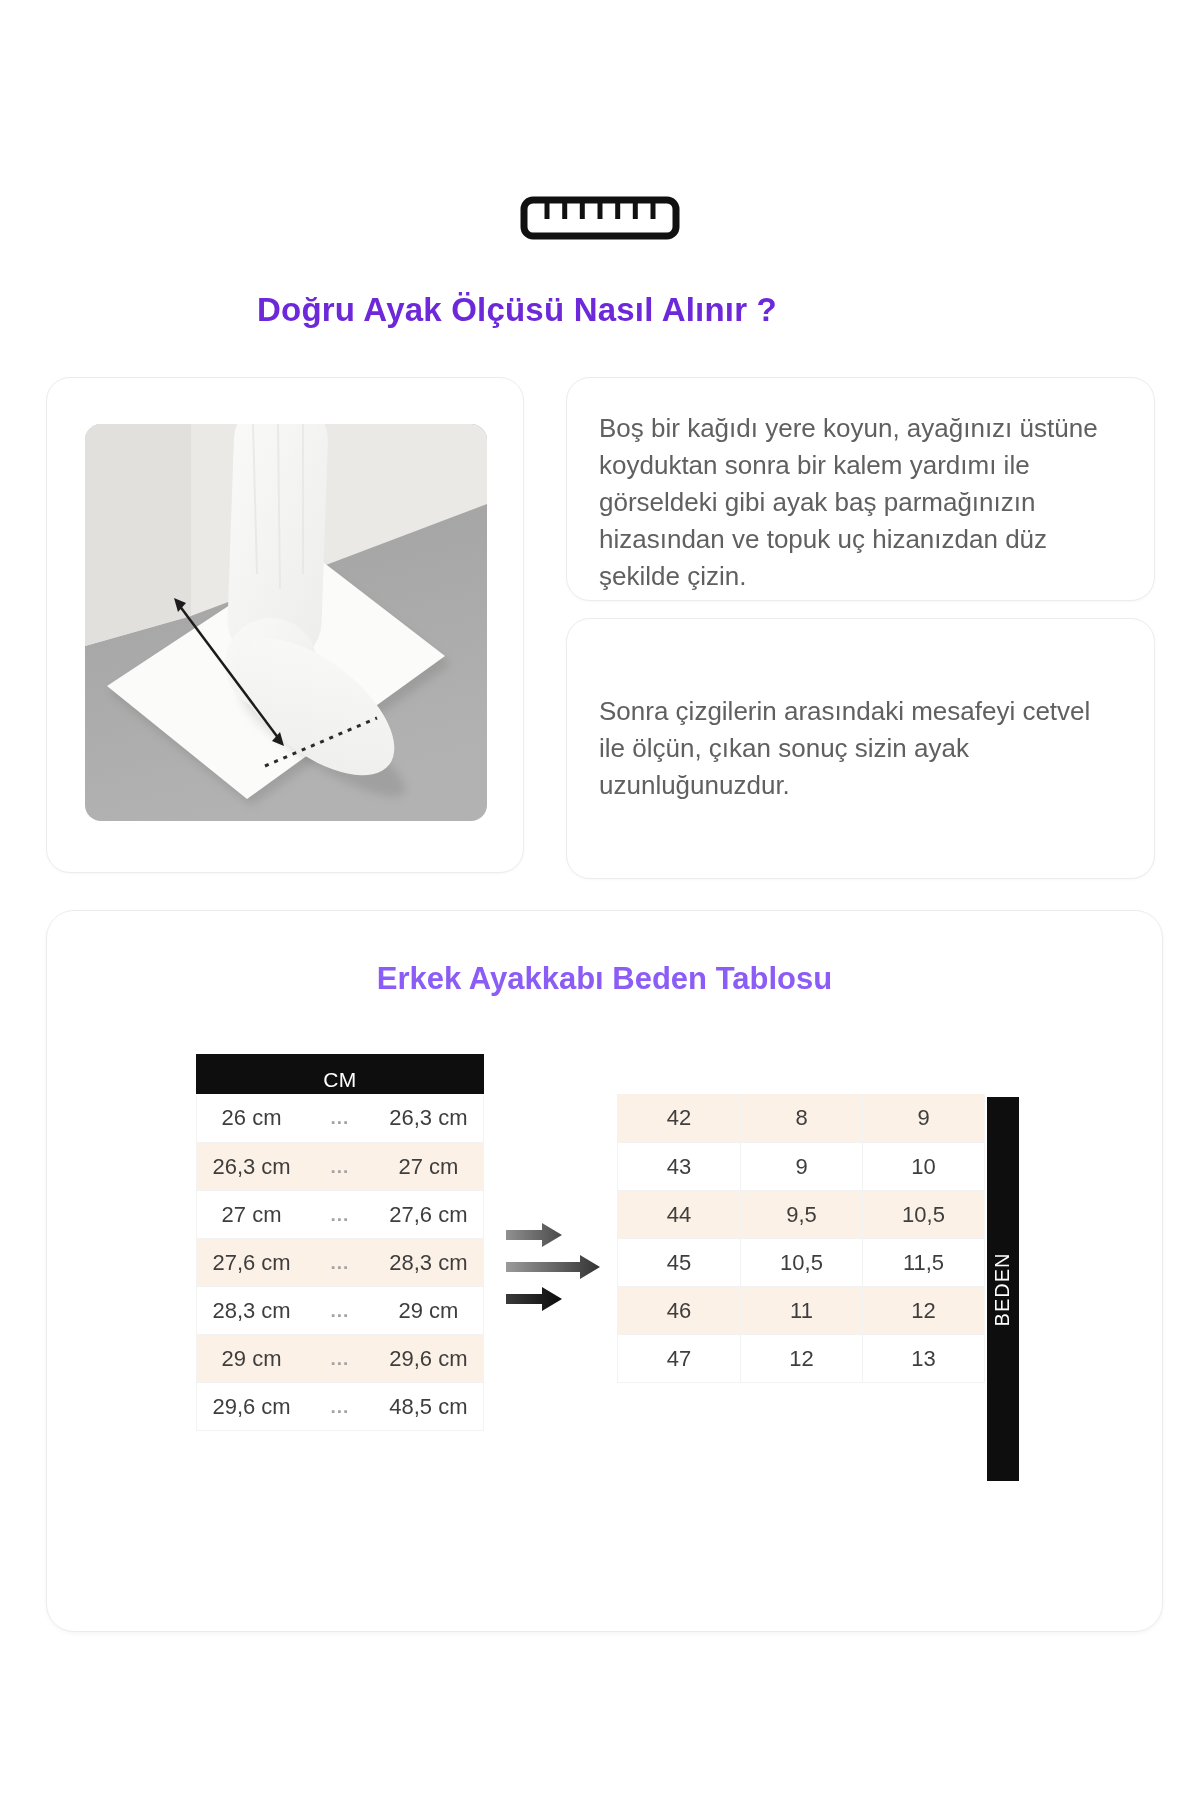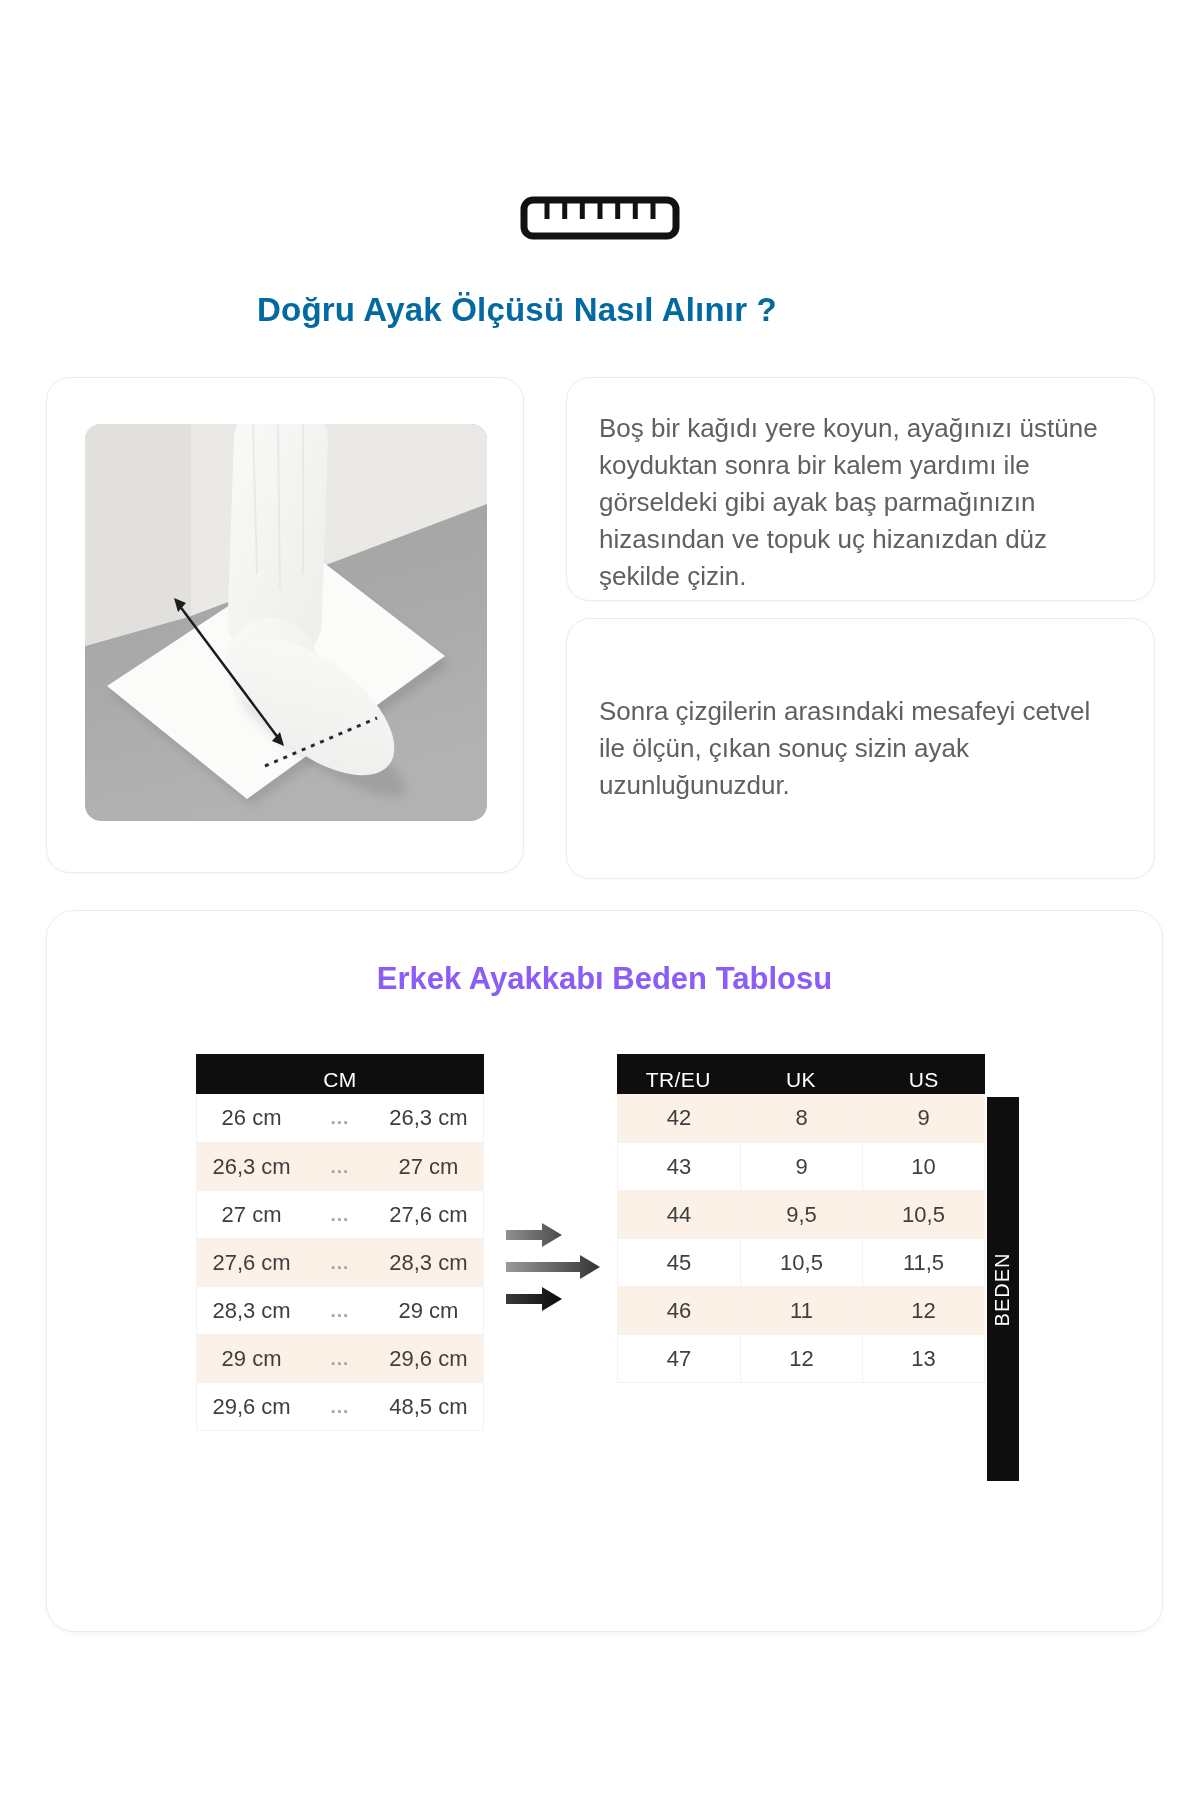--- a/index.html
+++ b/index.html
@@ -7,21 +7,21 @@
   body {
     width:1200px; height:1800px; position:relative;
     font-family:"Liberation Sans", sans-serif; color:#1b1b1b;
     overflow:hidden;
   }
 
   
   .ruler-wrap { position:absolute; top:196px; left:0; width:1200px; display:flex; justify-content:center; }
   .page-title {
     position:absolute; top:291px; left:0; width:1023px;
-    text-align:center; font-size:33px; font-weight:bold; color:#0369a1; letter-spacing:0.2px;padding-left:11px;
+    text-align:center; font-size:33px; font-weight:bold; color:#6d28d9; letter-spacing:0.2px;padding-left:11px;
   }
 
   
   .howto-row { position:absolute; top:377px; left:46px; width:1109px; height:502px; }
   .card {
     background:#fff; border:1px solid #ececec; border-radius:24px;
     box-shadow:0 1px 3px rgba(0,0,0,0.03);
   }
   .photo-card { position:absolute; left:0; top:0; width:478px; height:496px; }
   .photo-frame {
@@ -220,25 +220,20 @@
           <stop offset="0" stop-color="#3a3a3a"></stop>
             <stop offset="1" stop-color="#0c0c0c"></stop>
         </linearGradient>
       </defs>
       <polygon fill="url(#arr1)" points="2,9 38,9 38,2 58,14 38,26 38,19 2,19"></polygon>
       <polygon fill="url(#arr2)" points="2,41 76,41 76,34 96,46 76,58 76,51 2,51"></polygon>
       <polygon fill="url(#arr3)" points="2,73 38,73 38,66 58,78 38,90 38,83 2,83"></polygon>
     </svg>
   </div>
 
-  <div class="tbl-header size-header">
-    <span class="hcell">TR/EU</span>
-    <span class="hcell">UK</span>
-    <span class="hcell">US</span>
-  </div>
   <div class="tbl-body size-body">
       <div class="trow size-row alt">
         <span class="cell">42</span>
         <span class="cell">8</span>
         <span class="cell">9</span>
       </div>
       <div class="trow size-row">
         <span class="cell">43</span>
         <span class="cell">9</span>
         <span class="cell">10</span>

